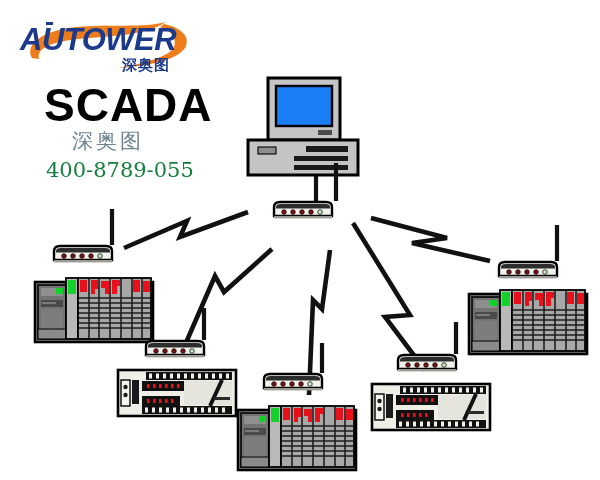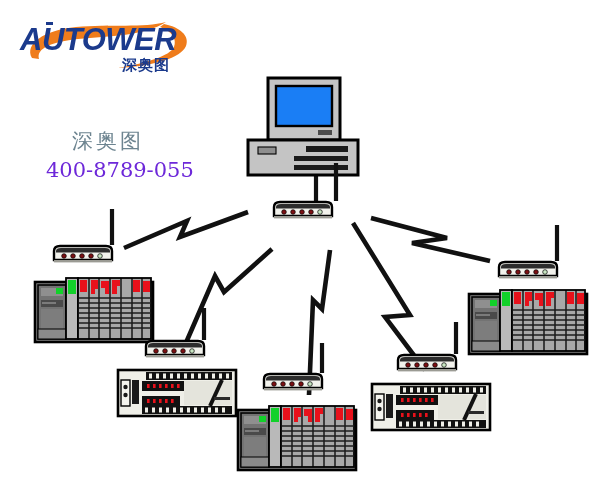--- a/index.html
+++ b/index.html
@@ -21,21 +21,21 @@
     letter-spacing:1px;line-height:1;
   }
   .brand-cn{
     position:absolute;left:72px;top:131px;
     font-family:"DejaVu Sans",sans-serif;
     font-size:21px;color:#6d8490;letter-spacing:3px;line-height:1;
   }
   .brand-phone{
     position:absolute;left:46px;top:160px;
     font-family:"DejaVu Serif",serif;
-    font-size:21px;color:#6d28d9;letter-spacing:0px;line-height:1;
+    font-size:21px;color:#15803d;letter-spacing:0px;line-height:1;
   }
 
   
   #diagram{position:absolute;left:0;top:0;width:600px;height:480px;}
 </style>
 </head>
 <body>
 
 <div id="stage">
 
@@ -48,20 +48,21 @@
                C132 49, 156 42, 160 33 C163 25, 158 17, 146 13 Z" fill="#ef7c1b"></path>
 
       <text x="6" y="36" font-family="'Liberation Sans',sans-serif" font-size="31" font-weight="bold" font-style="italic" fill="#1b3a8c" letter-spacing="-0.5">AUTOWER</text>
 
       <rect x="32" y="8" width="7" height="3" fill="#1b3a8c"></rect>
 
       <text x="108" y="56" font-family="'DejaVu Sans',sans-serif" font-size="15" font-weight="bold" fill="#1b3a8c" letter-spacing="1">深奥图</text>
     </svg>
   </div>
 
+  <div class="scada-title">SCADA</div>
   <div class="brand-cn">深奥图</div>
   <div class="brand-phone">400-8789-055</div>
 
   <svg id="diagram" viewBox="0 0 600 480" xmlns="http://www.w3.org/2000/svg">
 
     <defs>
 
       <g id="router-shape">
 
         <path d="M2 8 Q2 3 8 3 L54 3 Q60 3 60 8 L60 17 L2 17 Z" fill="#f2f2ec" stroke="#000000" stroke-width="2.4"></path>

